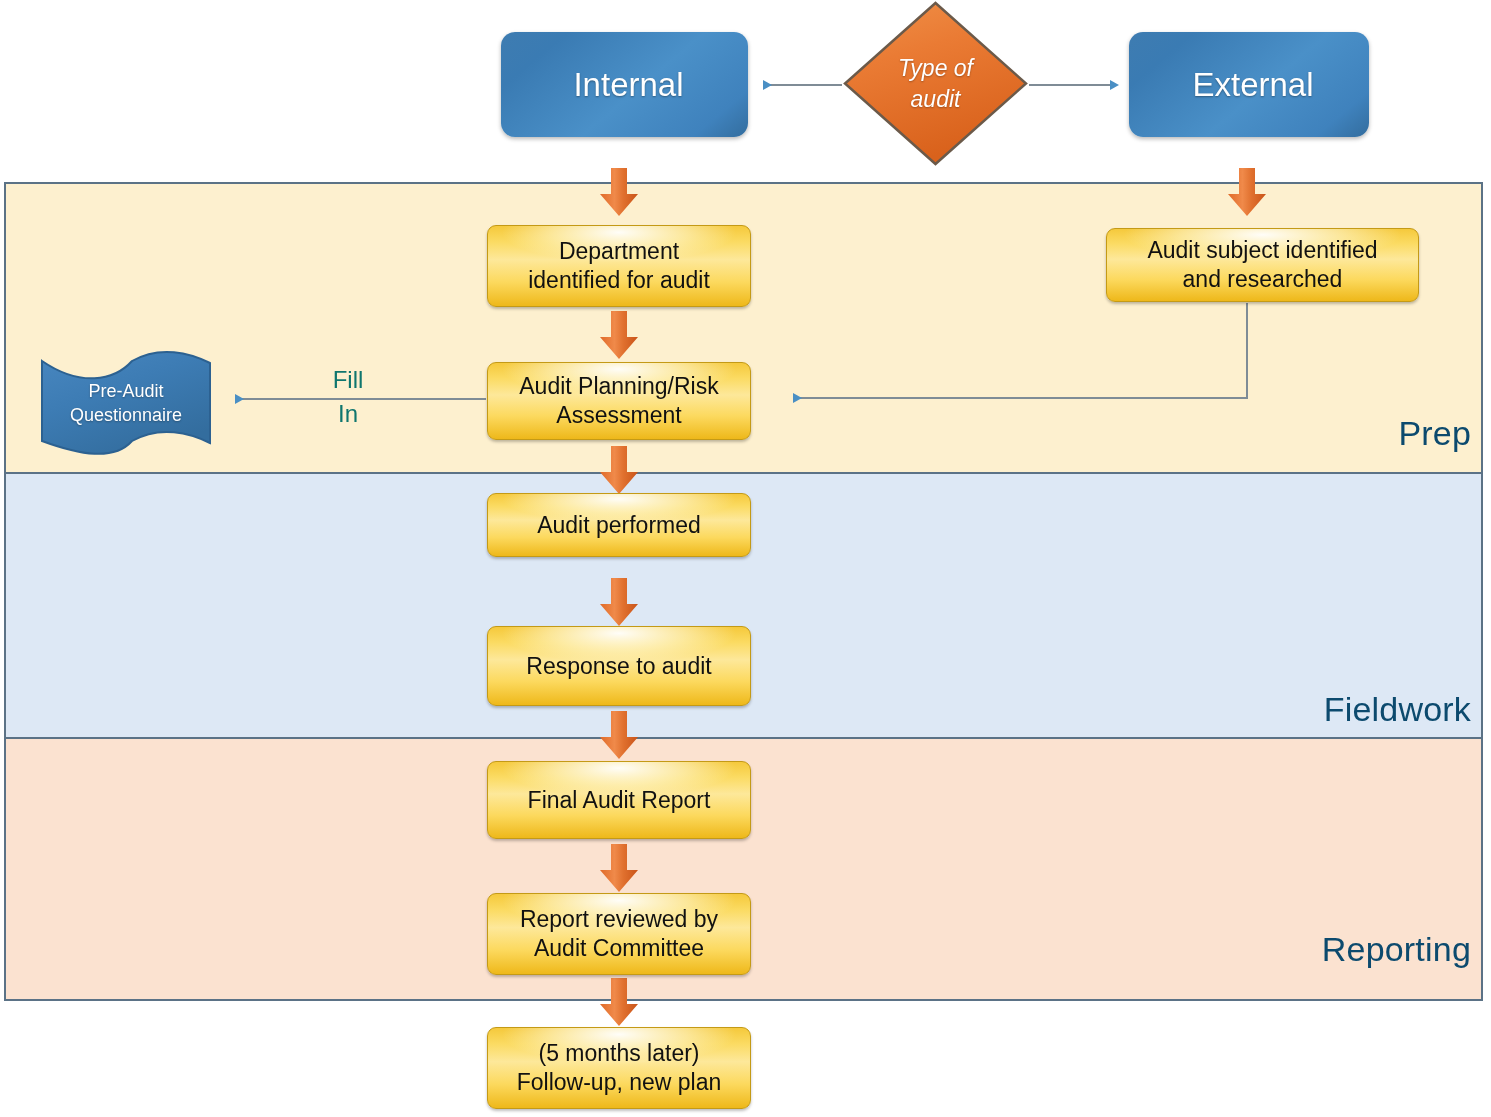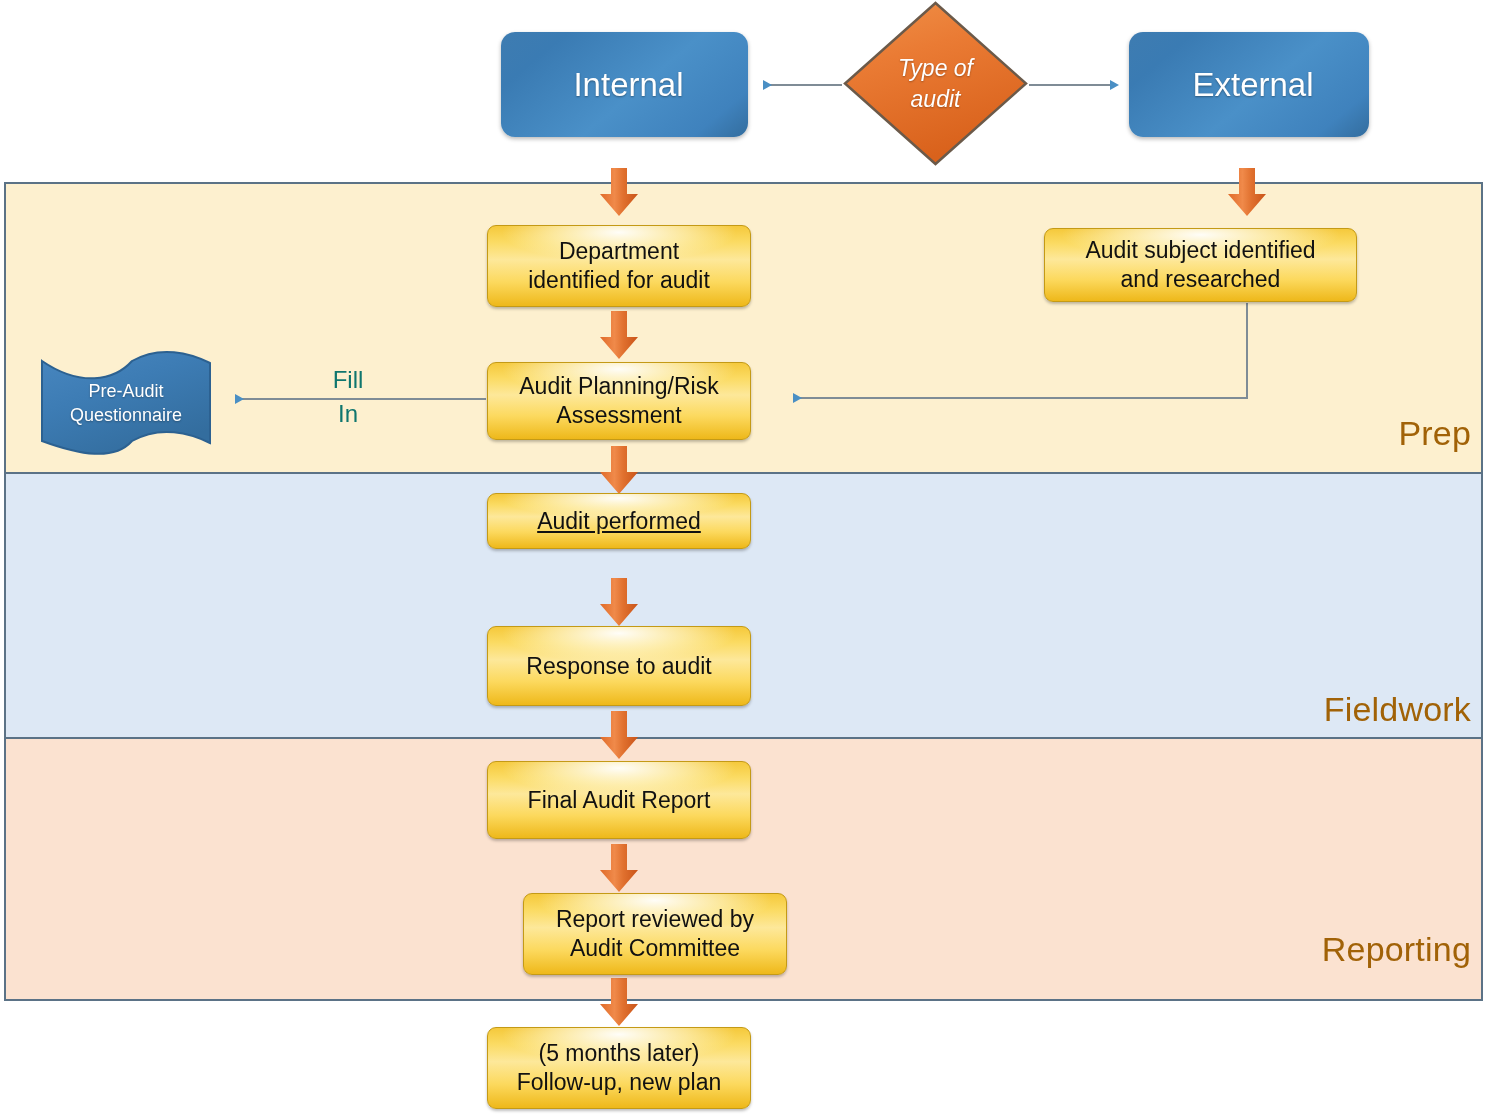--- a/index.html
+++ b/index.html
@@ -25,21 +25,21 @@
     border: 2px solid #5b7286;
   }
   .band-prep      { top: 182px;  height: 291px; background: #fdf0cf; border-bottom-width: 1px; }
   .band-fieldwork { top: 473px;  height: 265px; background: #dde8f5; border-top-width: 1px; border-bottom-width: 1px;}
   .band-reporting { top: 738px;  height: 263px; background: #fbe2d0; border-top-width: 1px; }
 
   .band-label {
     position: absolute;
     right: 20px;
     font-size: 34px;
-    color: #a16207;
+    color: #0c4a6e;
     letter-spacing: 0.2px;
     white-space: nowrap;
   }
   .lbl-prep      { top: 414px; }
   .lbl-fieldwork { top: 690px; }
   .lbl-reporting { top: 930px; }
 
   
   .blue-box {
     position: absolute;
@@ -95,25 +95,25 @@
     align-items: center;
     justify-content: center;
     text-align: center;
     color: #111111;
     font-size: 23px;
     line-height: 1.24;
     padding: 18px 8px;
   }
   .gb-dept      { left: 487px;  top: 225px; width: 264px; height: 82px;  }
   .gb-planning  { left: 487px;  top: 362px; width: 264px; height: 78px;  }
-  .gb-subject   { left: 1044px; top: 228px; width: 313px; height: 74px; align-items: center;  }
-  .gb-performed { left: 487px;  top: 493px; width: 264px; height: 56px; text-decoration: underline;  }
+  .gb-subject   { left: 1106px; top: 228px; width: 313px; height: 74px; align-items: center;  }
+  .gb-performed { left: 487px;  top: 493px; width: 264px; height: 64px;  }
   .gb-response  { left: 487px;  top: 626px; width: 264px; height: 80px;  }
   .gb-final     { left: 487px;  top: 761px; width: 264px; height: 78px;  }
-  .gb-review    { left: 487px;  top: 893px; width: 264px; height: 82px; margin-left: 36px;  }
+  .gb-review    { left: 487px;  top: 893px; width: 264px; height: 82px;  }
   .gb-followup  { left: 487px;  top: 1027px; width: 264px; height: 82px; }
 
   
   .flag-wrap {
     position: absolute;
     left: 36px;
     top: 347px;
     width: 180px;
     height: 112px;
   }

